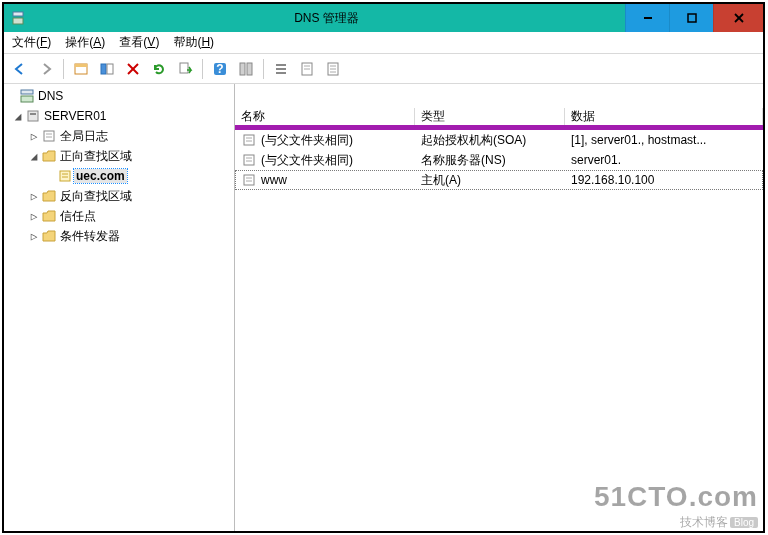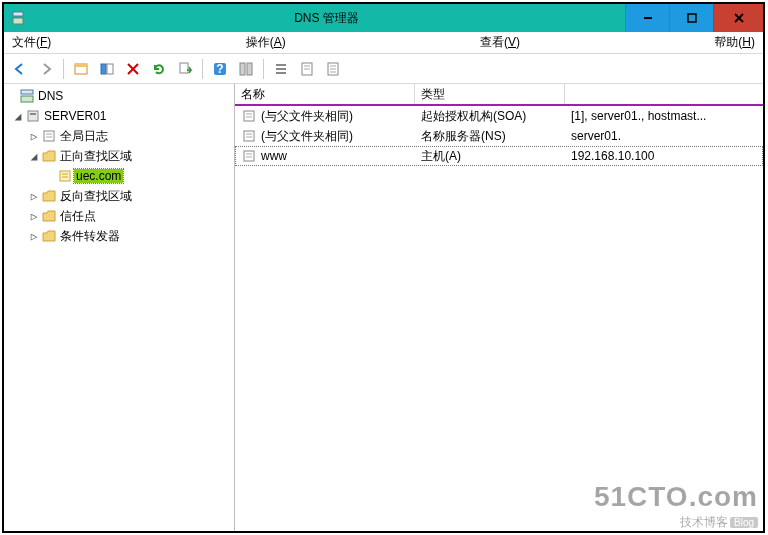--- a/index.html
+++ b/index.html
@@ -9,37 +9,37 @@
 .titlebar { height: 28px; background: #14b8a6; display: flex; align-items: center; }
 .titlebar .tb-icon { width: 20px; height: 20px; margin-left: 4px; display:flex;align-items:center;justify-content:center; }
 .titlebar .title { flex: 1; text-align: center; color: #000; font-size: 12px; }
 .winbtns { display: flex; height: 100%; }
 .winbtn { width: 44px; display: flex; align-items: center; justify-content: center; border-left: 1px solid rgba(0,0,0,0.1); }
 .winbtn.close { background: #c84031; width: 50px; }
 .winbtn svg { pointer-events: none; }
 .winbtn.min { background:#1e9be0; }
 .winbtn.max { background:#1e9be0; }
 
-.menubar { height: 22px; display: flex; align-items: center; gap: 14px; padding: 0 8px; border-bottom: 1px solid #d9d9d9; justify-content: space-between; }
+.menubar { height: 22px; display: flex; align-items: center; gap: 14px; padding: 0 8px; border-bottom: 1px solid #d9d9d9; }
 .menubar span u { text-decoration: underline; }
 
 .toolbar { height: 30px; display: flex; align-items: center; gap: 2px; padding: 2px 4px; border-bottom: 1px solid #d9d9d9; }
 .tbtn { width: 24px; height: 24px; display: flex; align-items: center; justify-content: center; border: 1px solid transparent; border-radius: 2px; }
 .tsep { width: 1px; height: 20px; background: #ccc; margin: 0 3px; }
 
 .content { flex: 1; display: flex; }
 .sidebar { width: 231px; border-right: 1px solid #bcbcbc; overflow: auto; padding: 2px 0; }
 .node { display: flex; align-items: center; height: 20px; padding-right: 4px; white-space: nowrap; }
 .node .tw { width: 12px; text-align: center; color: #555; font-size: 11px; font-family: Consolas, monospace; }
 .node .ic { width: 18px; display: flex; align-items: center; justify-content: center; }
 .node .lab { padding: 0 2px; }
-.node.selected .lab { background: #84cc16; outline: 1px dotted #1e90ff; }
+.node.selected .lab { background: #e5e5e5; outline: 1px dotted #1e90ff; font-weight: bold; }
 
 .main { flex: 1; display: flex; flex-direction: column; }
-.columns { height: 22px; display: flex; border-bottom: 2px solid #a21caf; }
+.columns { height: 22px; display: flex; border-bottom: 5px solid #a21caf; margin-top: 24px; }
 .col { display: flex; align-items: center; padding: 0 6px; border-right: 1px solid #d9d9d9; background: #fff; }
 .col.c1 { width: 180px; }
 .col.c2 { width: 150px; }
 .col.c3 { flex: 1; }
 .rows { flex: 1; padding: 0; }
 .row { height: 20px; display: flex; align-items: center; }
 .row.sel { outline: 1px dotted #7a7a7a; outline-offset: -1px; }
 .cell { display: flex; align-items: center; padding: 0 6px; white-space: nowrap; overflow: hidden; }
 .cell.c1 { width: 180px; }
 .cell.c2 { width: 150px; }
@@ -251,20 +251,21 @@
             </svg>
           </span>
         <span class="lab">条件转发器</span>
       </div>
     </div>
 
     <div class="main">
       <div class="columns">
         <div class="col c1">名称</div>
         <div class="col c2">类型</div>
+        <div class="col c3">数据</div>
       </div>
       <div class="rows">
         <div class="row">
           <div class="cell c1">
               <span class="recicon">
                 <svg width="14" height="14">
                   <rect x="2" y="2" width="10" height="10" fill="#fff" stroke="#888"></rect>
                   <line x1="4" y1="5" x2="10" y2="5" stroke="#aaa"></line>
                   <line x1="4" y1="8" x2="10" y2="8" stroke="#aaa"></line>
                 </svg>

